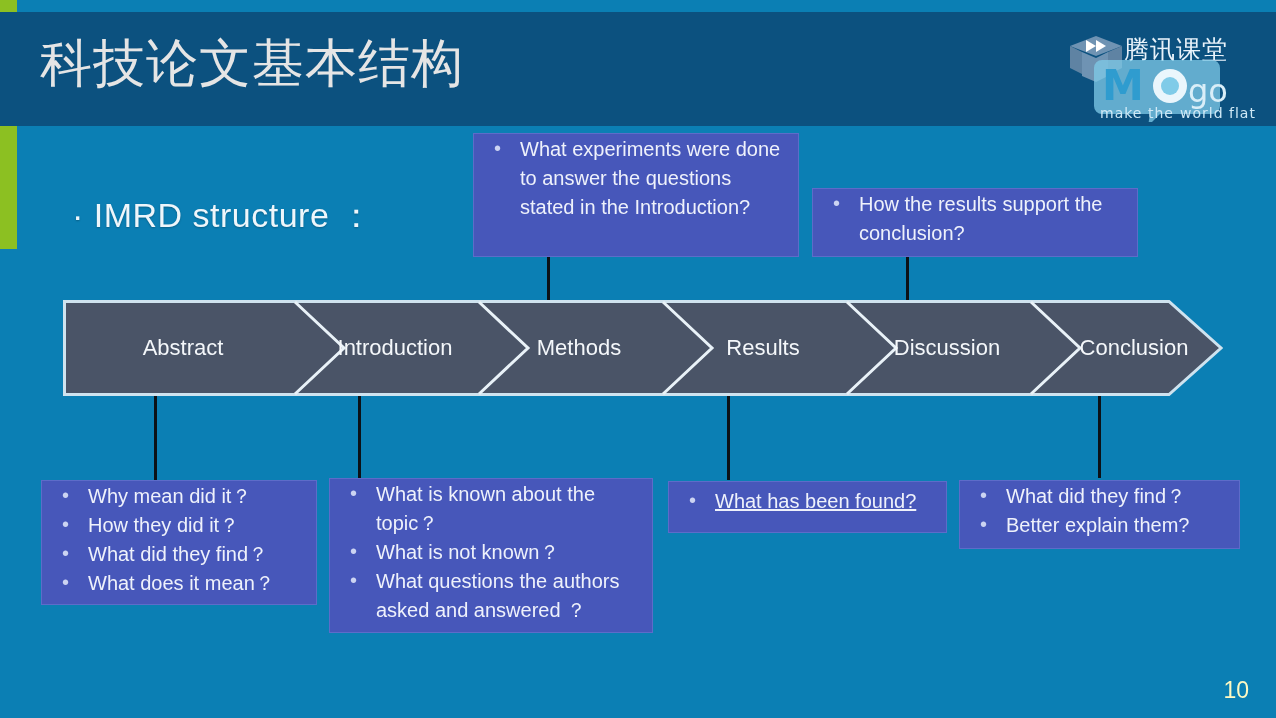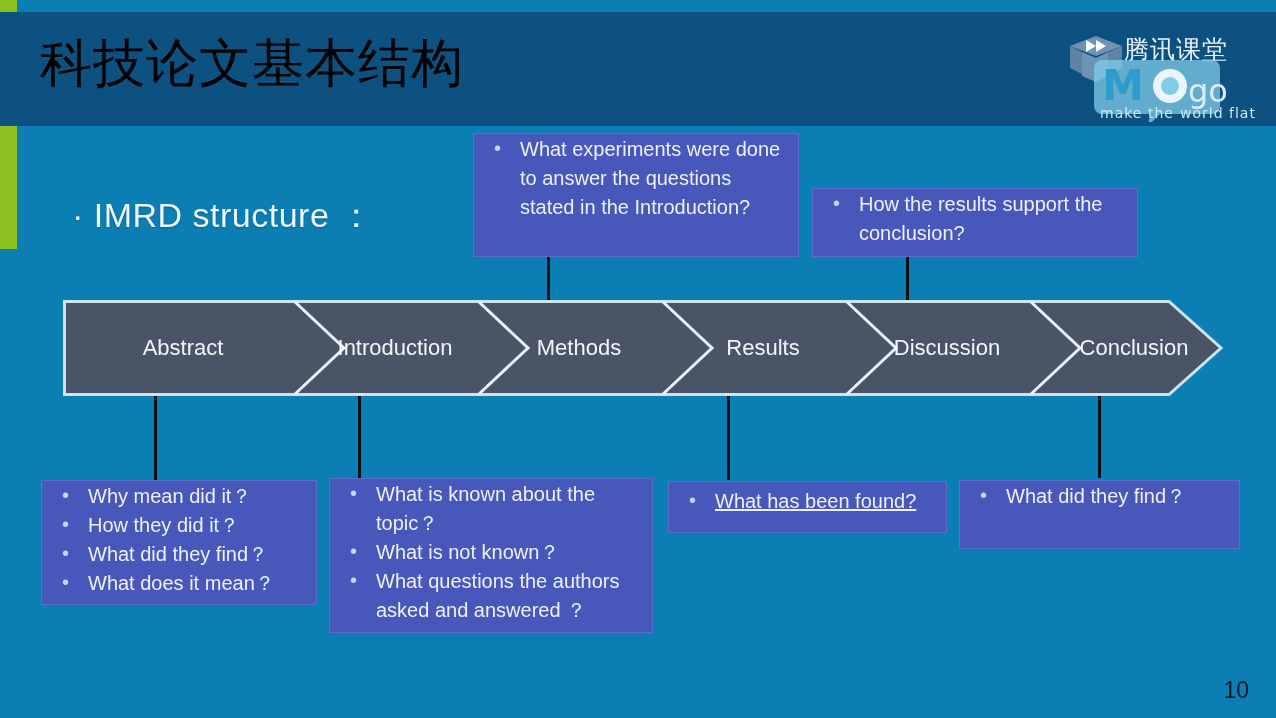--- a/index.html
+++ b/index.html
@@ -51,21 +51,21 @@
     width: 1276px;
     height: 12px;
     background: #0b7fb4;
   }
   .title-text {
     position: absolute;
     left: 40px;
     top: 28px;
     font-size: 52px;
     line-height: 70px;
-    color: #000000;
+    color: #e5e5e5;
     letter-spacing: 1px;
     font-family: "DejaVu Sans", "Liberation Sans", sans-serif;
     white-space: nowrap;
   }
 
   
   .logo {
     position: absolute;
     right: 14px;
     top: 24px;
@@ -146,21 +146,21 @@
     font-size: 20px;
     line-height: 29px;
     color: #ccd4f2;
   }
 
   
   .pagenum {
     position: absolute;
     right: 27px;
     bottom: 14px;
-    color: #0f172a;
+    color: #fef9c3;
     font-size: 23px;
   }
 </style>
 </head>
 <body>
 
 <div id="slide">
 
   <div class="accent-green"></div>
 
@@ -256,18 +256,19 @@
 
   <div class="callout" style="left:668px; top:481px; width:279px; height:52px; padding-top:5px;text-decoration:underline;">
     <ul>
       <li>What has been found?</li>
     </ul>
   </div>
 
   <div class="callout" style="left:959px; top:480px; width:281px; height:69px;">
     <ul>
       <li>What did they find？</li>
+      <li>Better explain them?</li>
     </ul>
   </div>
 
   <div class="pagenum">10</div>
 
 </div>
 
 </body></html>

